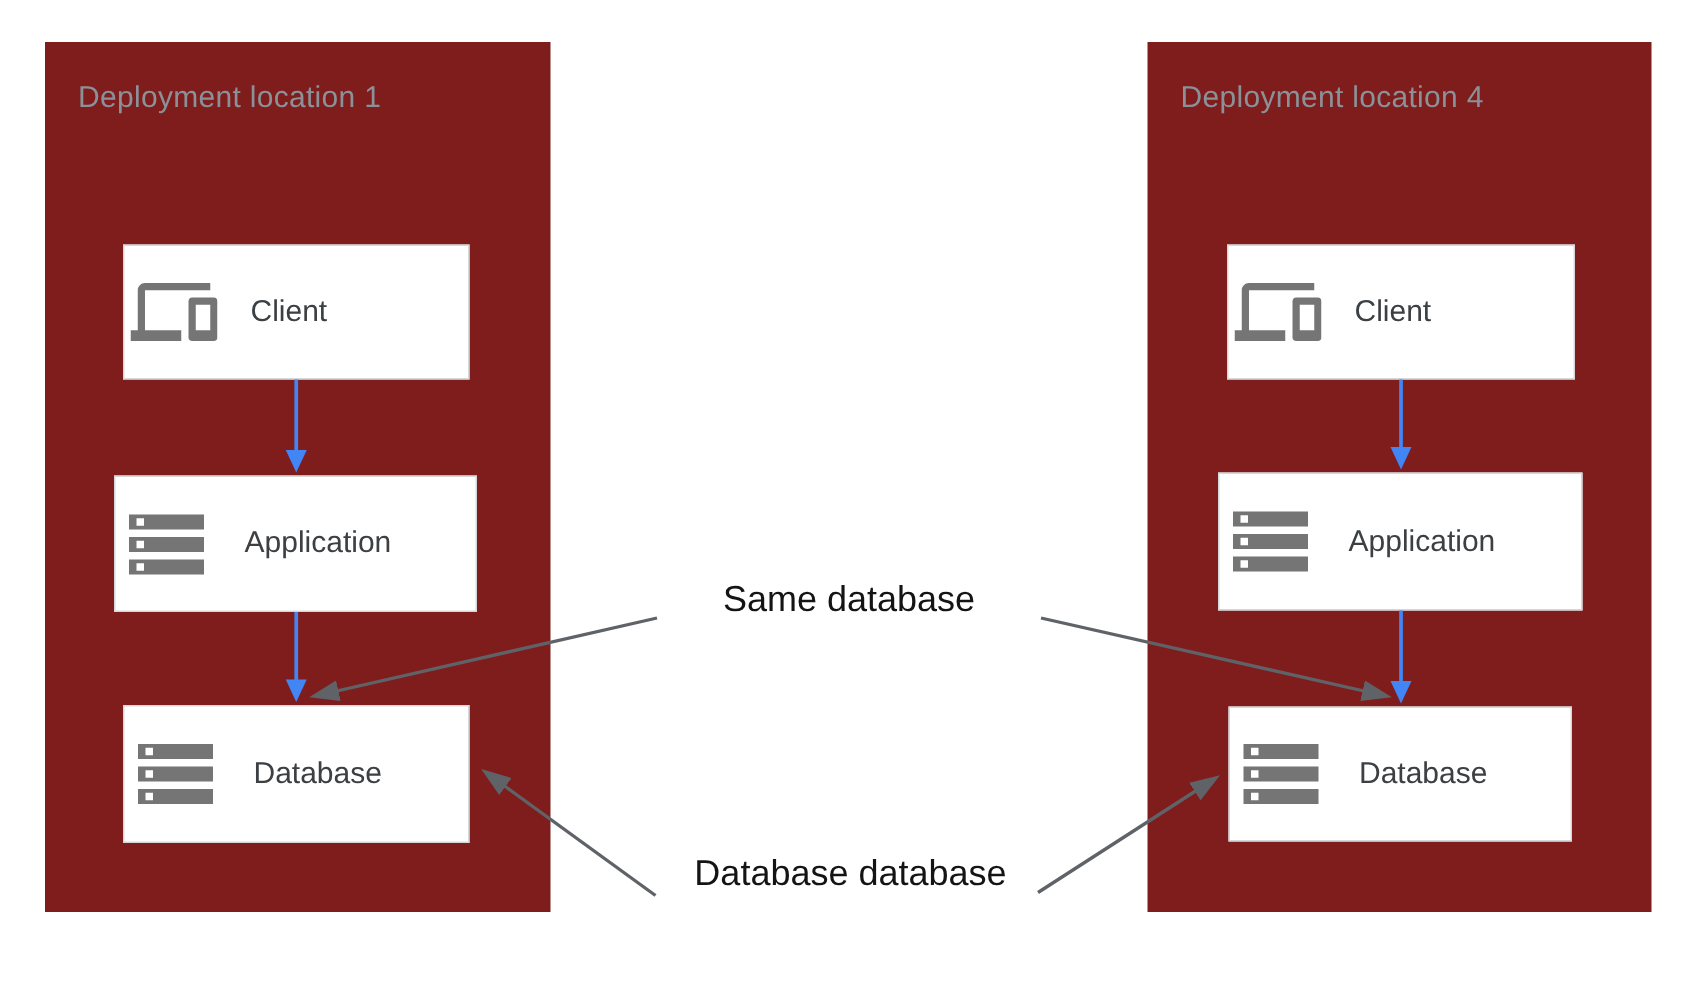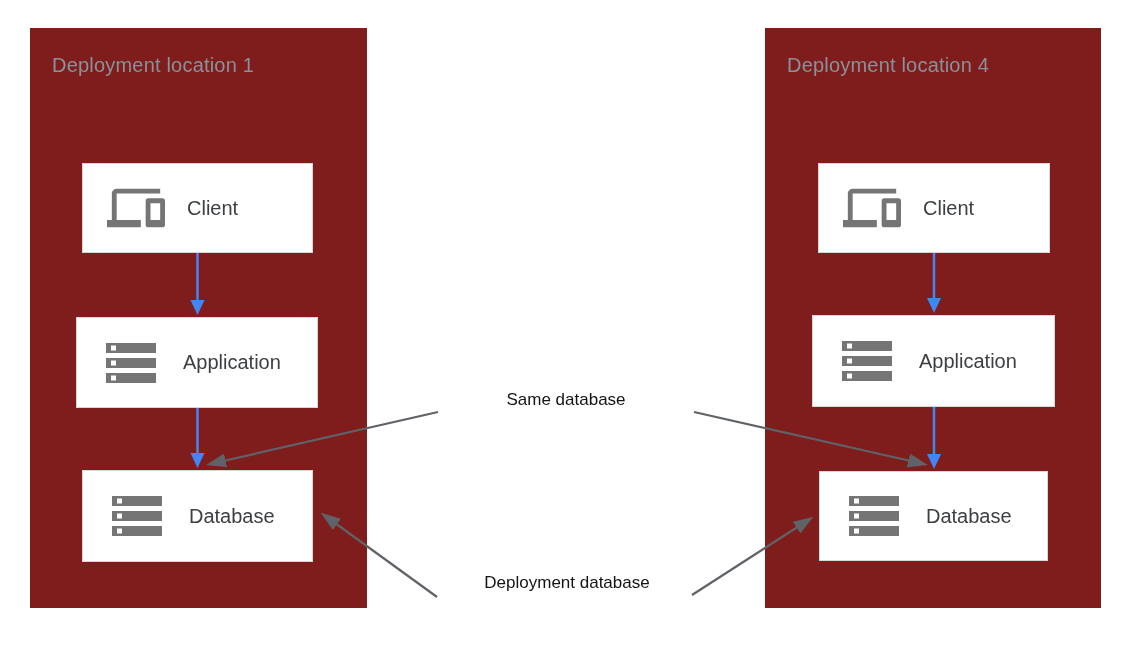--- a/index.html
+++ b/index.html
@@ -21,21 +21,21 @@
     position:absolute;top:26px;left:22px;
     font-size:20px;color:#8b9198;letter-spacing:.2px;
     white-space:nowrap;
   }
   .node{
     position:absolute;
     background:#ffffff;
     border:1px solid #d5d8db;
     box-sizing:border-box;
     display:flex;align-items:center;
-    padding-left:24px;gap:22px;
+    padding-left:4px;gap:22px;
     z-index:1;
   }
   .node-label{
     font-size:20px;color:#3c4043;white-space:nowrap;
   }
   .icon{display:flex;align-items:center;justify-content:center;flex:0 0 auto;}
   
   .n-l-client{left:82px;top:163px;width:231px;height:90px;}
   .n-l-app{left:76px;top:317px;width:242px;height:91px;}
   .n-l-db{left:82px;top:470px;width:231px;height:92px;}
@@ -44,21 +44,21 @@
   .n-r-app{left:812px;top:315px;width:243px;height:92px;}
   .n-r-db{left:819px;top:471px;width:229px;height:90px;}
 
   .overlay{
     position:absolute;left:0;top:0;width:1132px;height:662px;
     z-index:2;pointer-events:none;
   }
   .annot{
     position:absolute;z-index:3;
     text-align:right;
-    font-size:17px;line-height:23px;color:#141414;
+    font-size:24px;line-height:23px;color:#141414;
     transform:translateX(-50%);
     white-space:nowrap;
   }
   .annot-same{left:566px;top:388px;}
   .annot-diff{left:567px;top:571px;}
 </style>
 </head>
 <body>
 
 <div class="canvas">
@@ -149,16 +149,16 @@
     <line x1="694" y1="412" x2="924" y2="464" stroke="#5f6368" stroke-width="2.2" marker-end="url(#grayHead)"></line>
 
     <line x1="437" y1="597" x2="324" y2="515" stroke="#5f6368" stroke-width="2.2" marker-end="url(#grayHead)"></line>
     <line x1="692" y1="595" x2="810" y2="519" stroke="#5f6368" stroke-width="2.2" marker-end="url(#grayHead)"></line>
   </svg>
 
   <div class="annot annot-same">
     <div>Same database</div>
   </div>
   <div class="annot annot-diff">
-    <div>Deployment database</div>
+    <div>Database database</div>
   </div>
 
 </div>
 
 </body></html>

